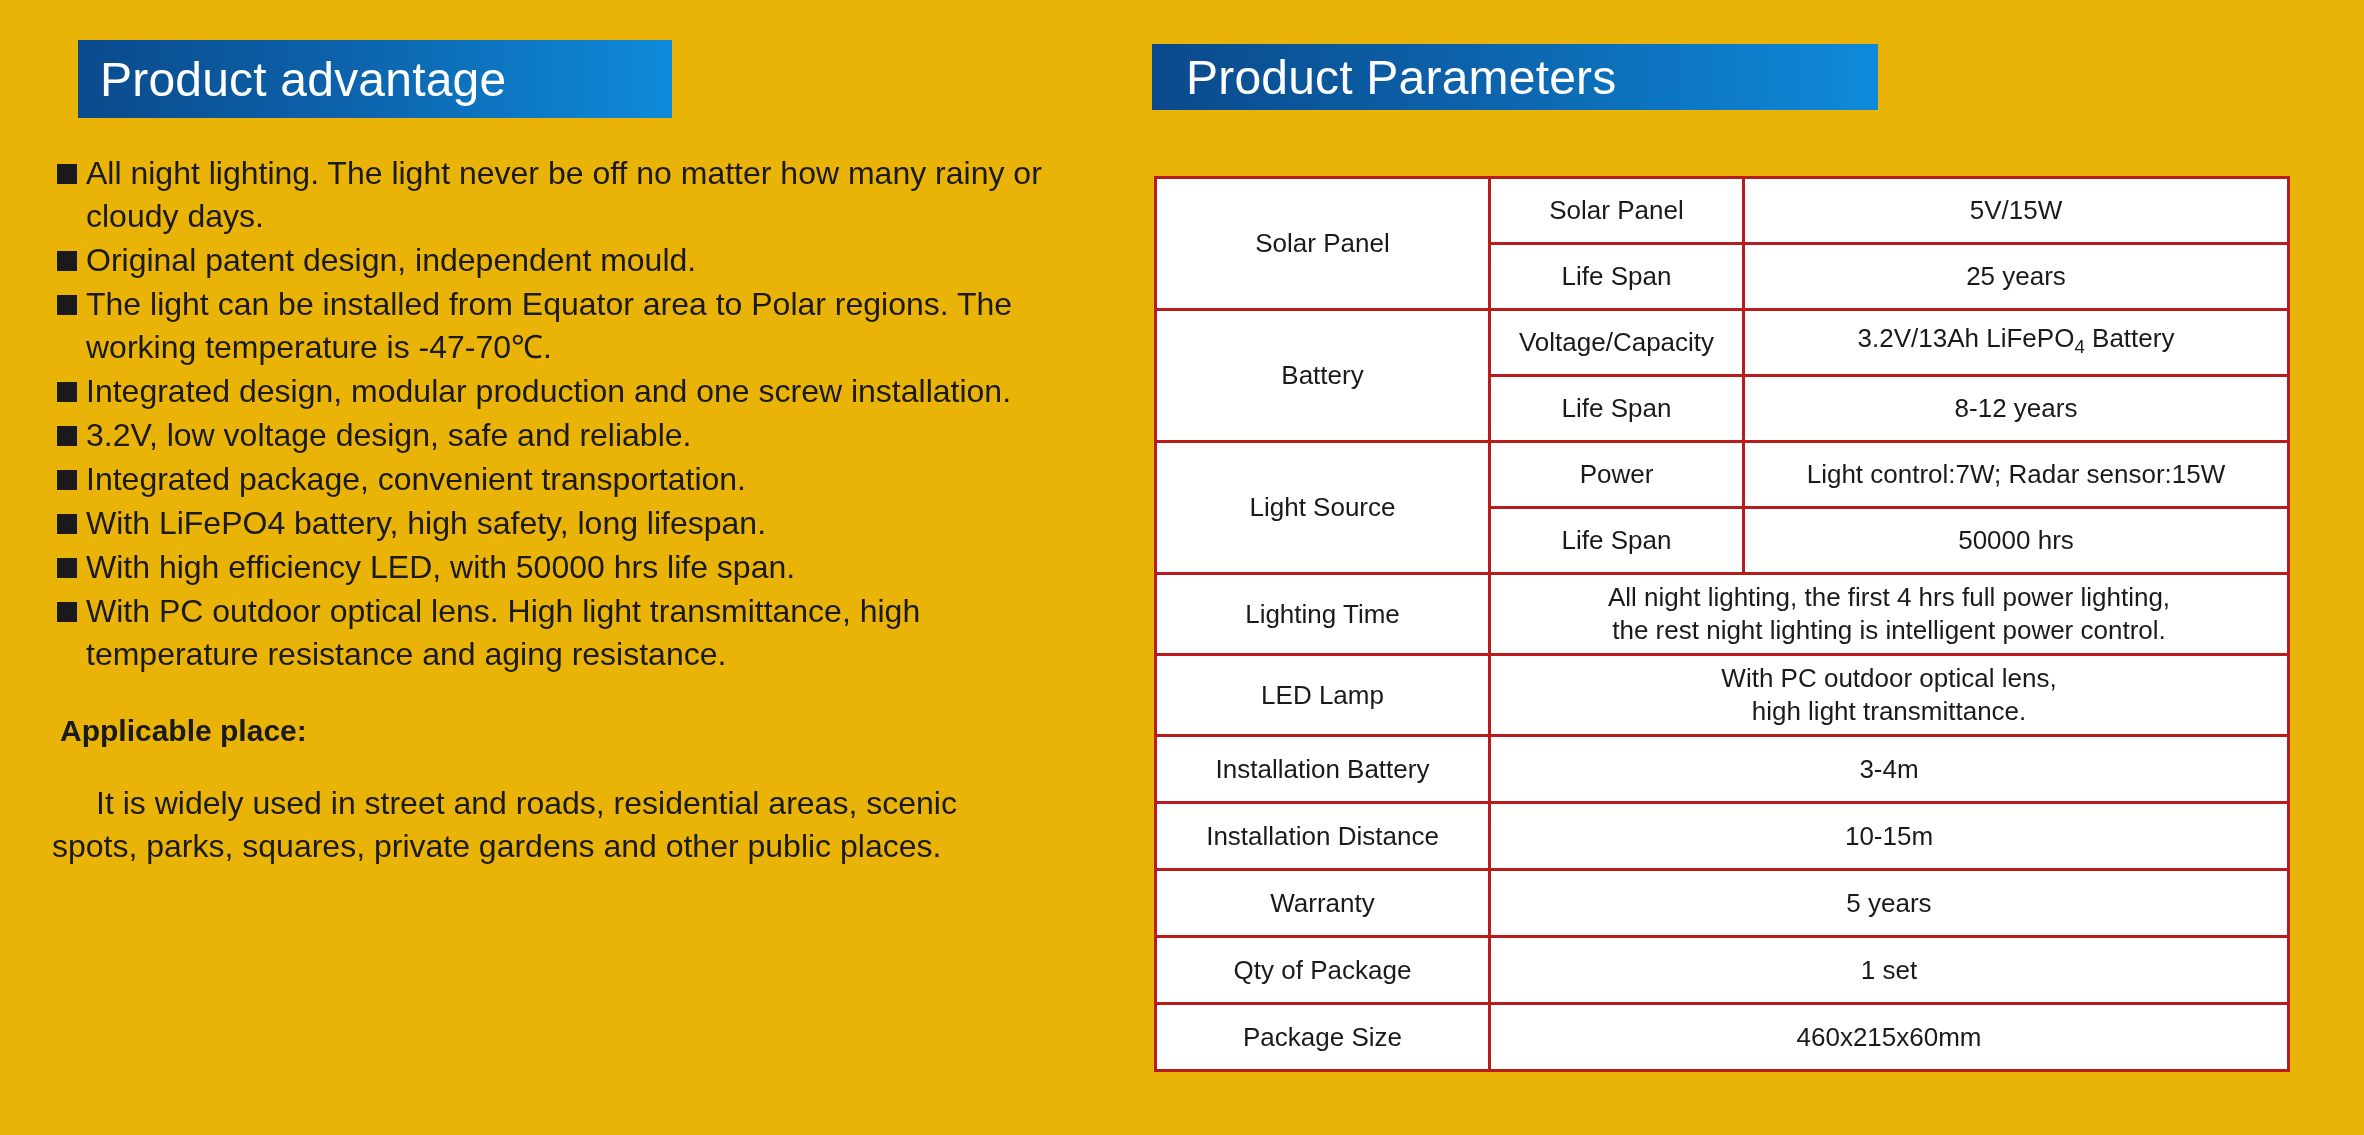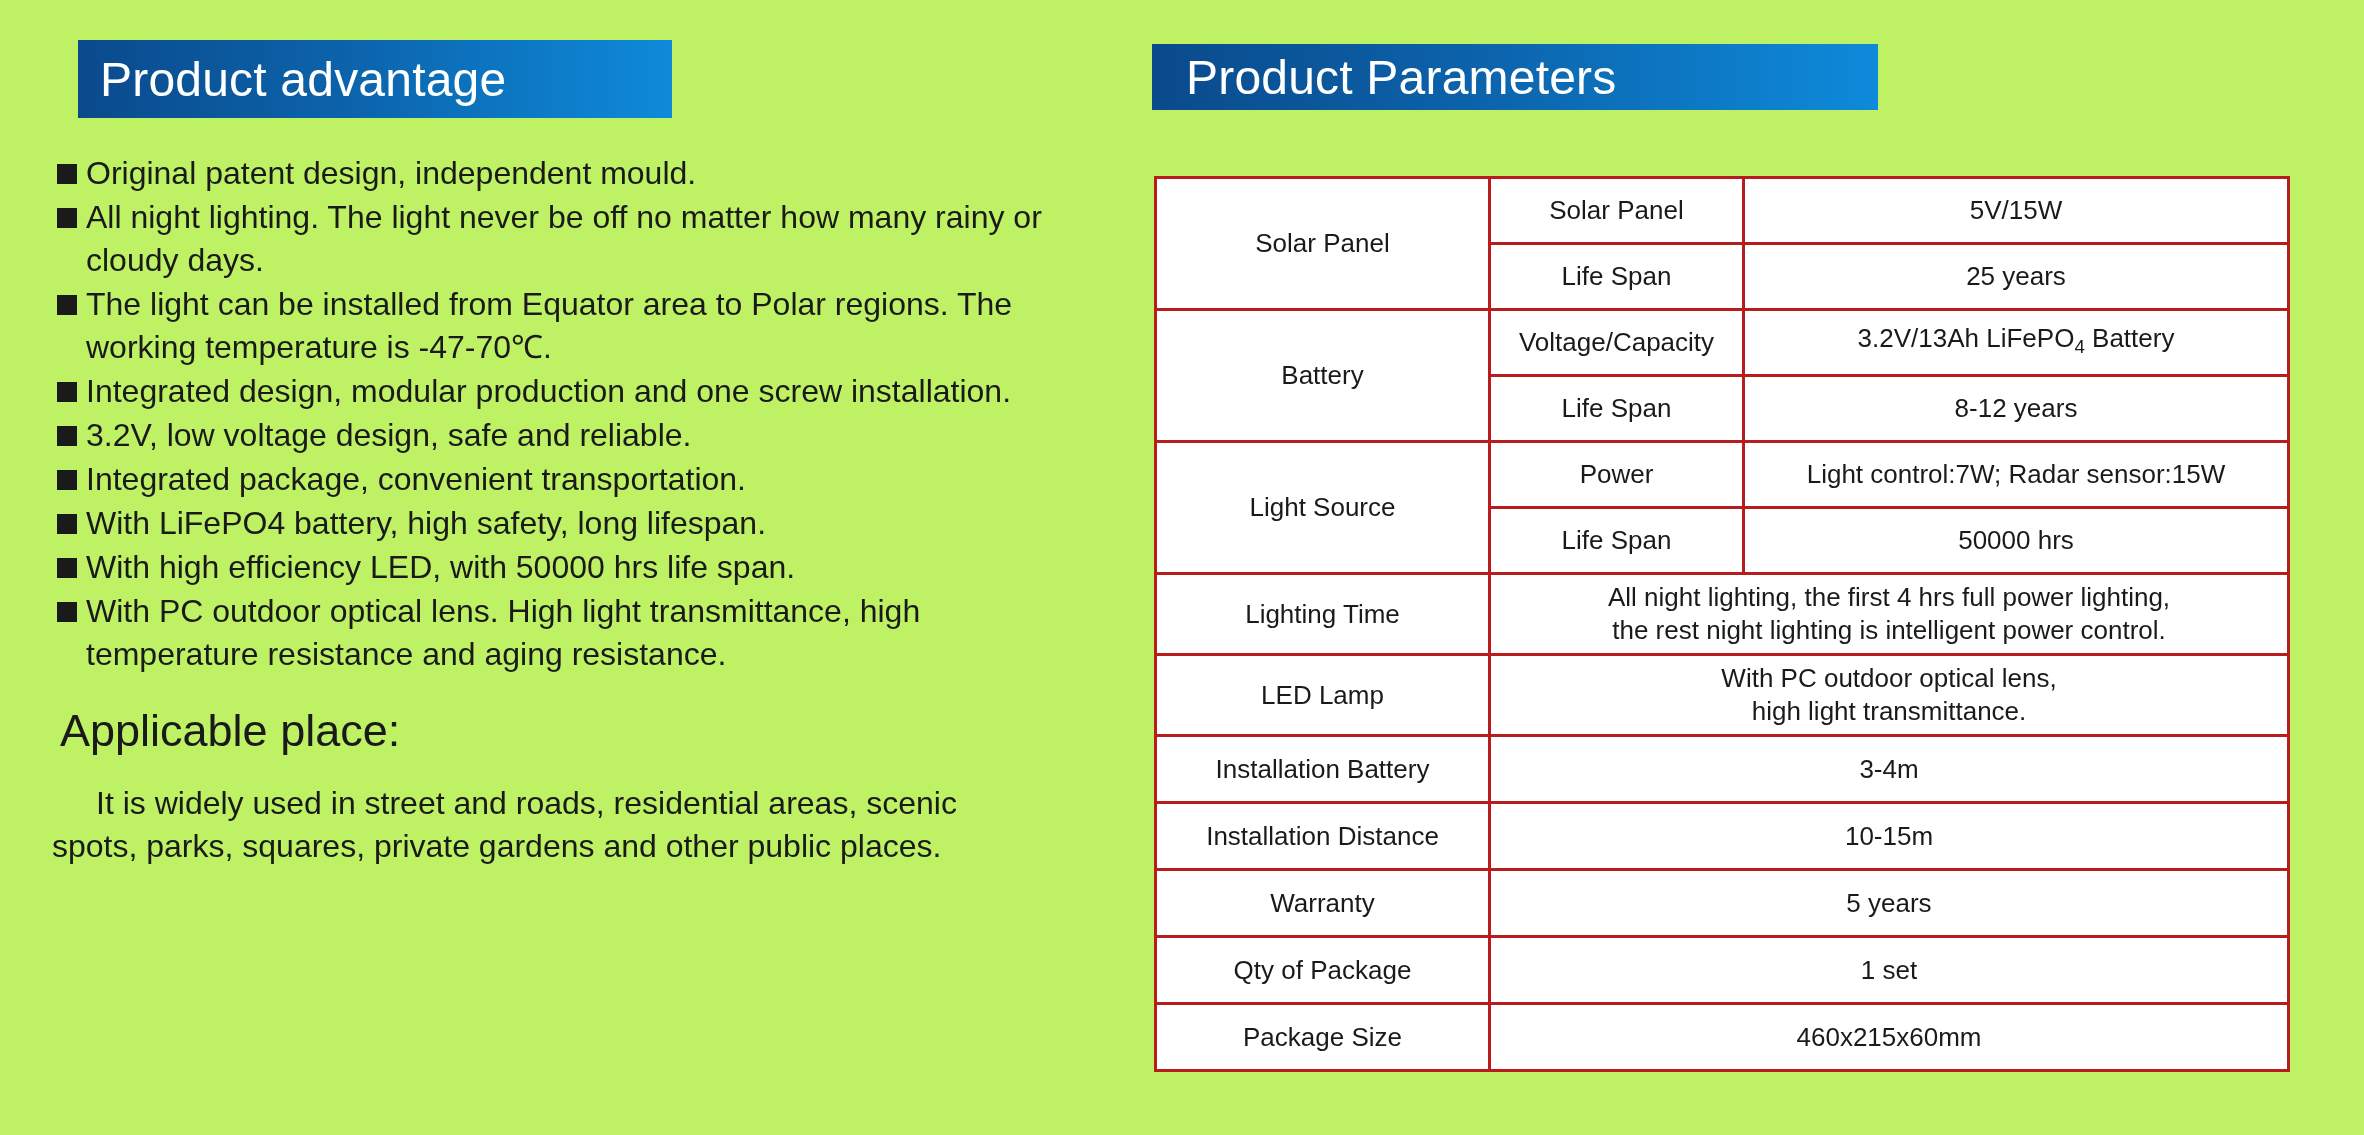--- a/index.html
+++ b/index.html
@@ -10,21 +10,21 @@
     background: #ffffff;
     font-family: "Liberation Sans", sans-serif;
     color: #1a1a1a;
     overflow: hidden;
   }
 
   .page {
     position: relative;
     width: 2364px;
     height: 1135px;
-    background: #bef264;
+    background: #eab308;
   }
 
   
   .banner {
     position: absolute;
     display: flex;
     align-items: center;
     background: linear-gradient(to right, #0a4a8c 0%, #0c63ab 45%, #0e8ada 100%);
     color: #ffffff;
   }
@@ -67,23 +67,23 @@
     left: 5px;
     top: 12px;
     width: 20px;
     height: 20px;
     background: #1a1a1a;
   }
 
   .applicable-title {
     margin-top: 30px;
     margin-left: 8px;
-    font-size: 45px;
+    font-size: 30px;
     line-height: 50px;
-    font-weight: 400;
+    font-weight: 700;
     color: #1a1a1a;
   }
 
   .applicable-body {
     margin-top: 26px;
     font-size: 32px;
     line-height: 43px;
     text-indent: 44px;
     color: #1a1a1a;
     width: 980px;
@@ -133,25 +133,25 @@
 
   <div class="banner" id="banner-parameters">
     <span class="banner-text">Product Parameters</span>
   </div>
 
   <div class="left-col">
 
     <ul class="bullet-list">
       <li class="bullet-item">
         <span class="bullet-marker"></span>
+        <span class="bullet-text">All night lighting. The light never  be off no matter how many rainy or cloudy days.</span>
+      </li>
+      <li class="bullet-item">
+        <span class="bullet-marker"></span>
         <span class="bullet-text">Original patent design, independent mould.</span>
-      </li>
-      <li class="bullet-item">
-        <span class="bullet-marker"></span>
-        <span class="bullet-text">All night lighting. The light never  be off no matter how many rainy or cloudy days.</span>
       </li>
       <li class="bullet-item">
         <span class="bullet-marker"></span>
         <span class="bullet-text">The light can be installed from Equator area to Polar regions. The working temperature is -47-70℃.</span>
       </li>
       <li class="bullet-item justify">
         <span class="bullet-marker"></span>
         <span class="bullet-text">Integrated design, modular production and one screw installation.</span>
       </li>
       <li class="bullet-item">

